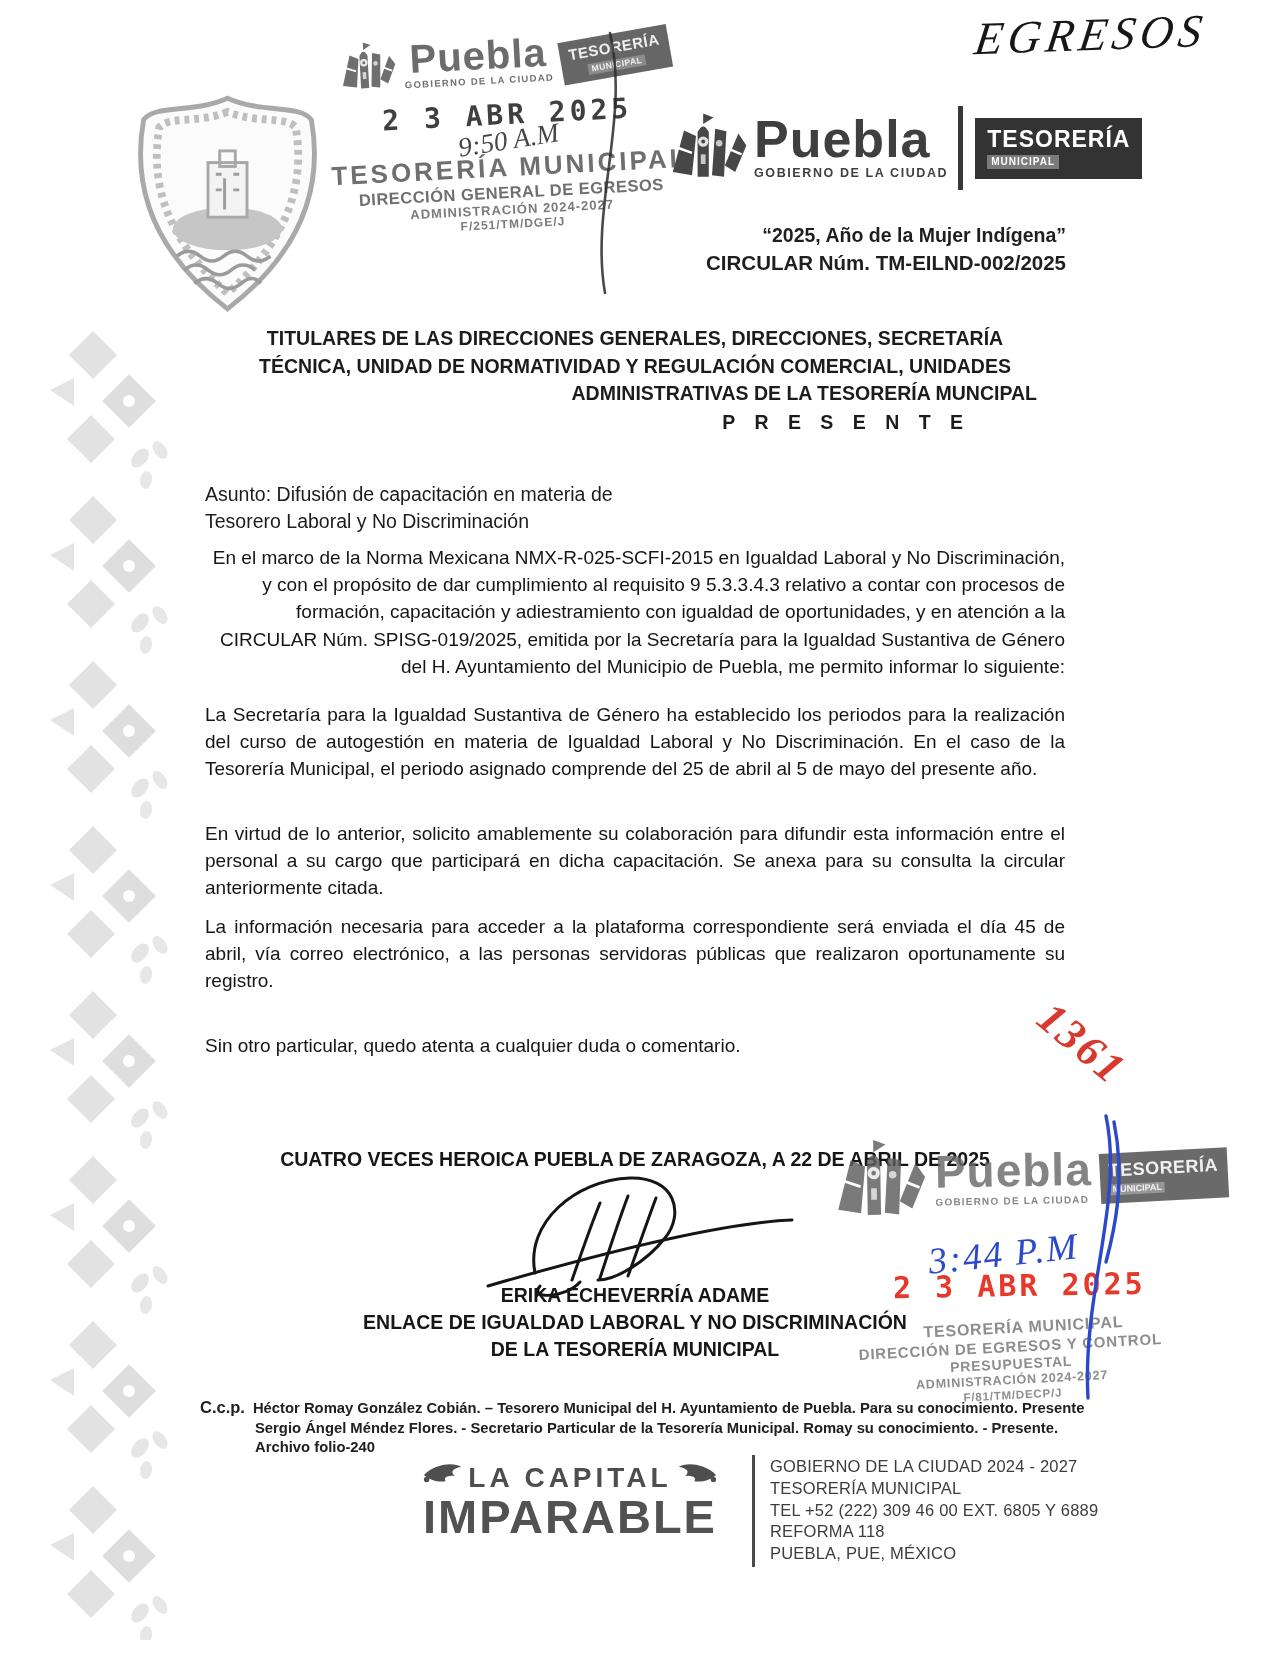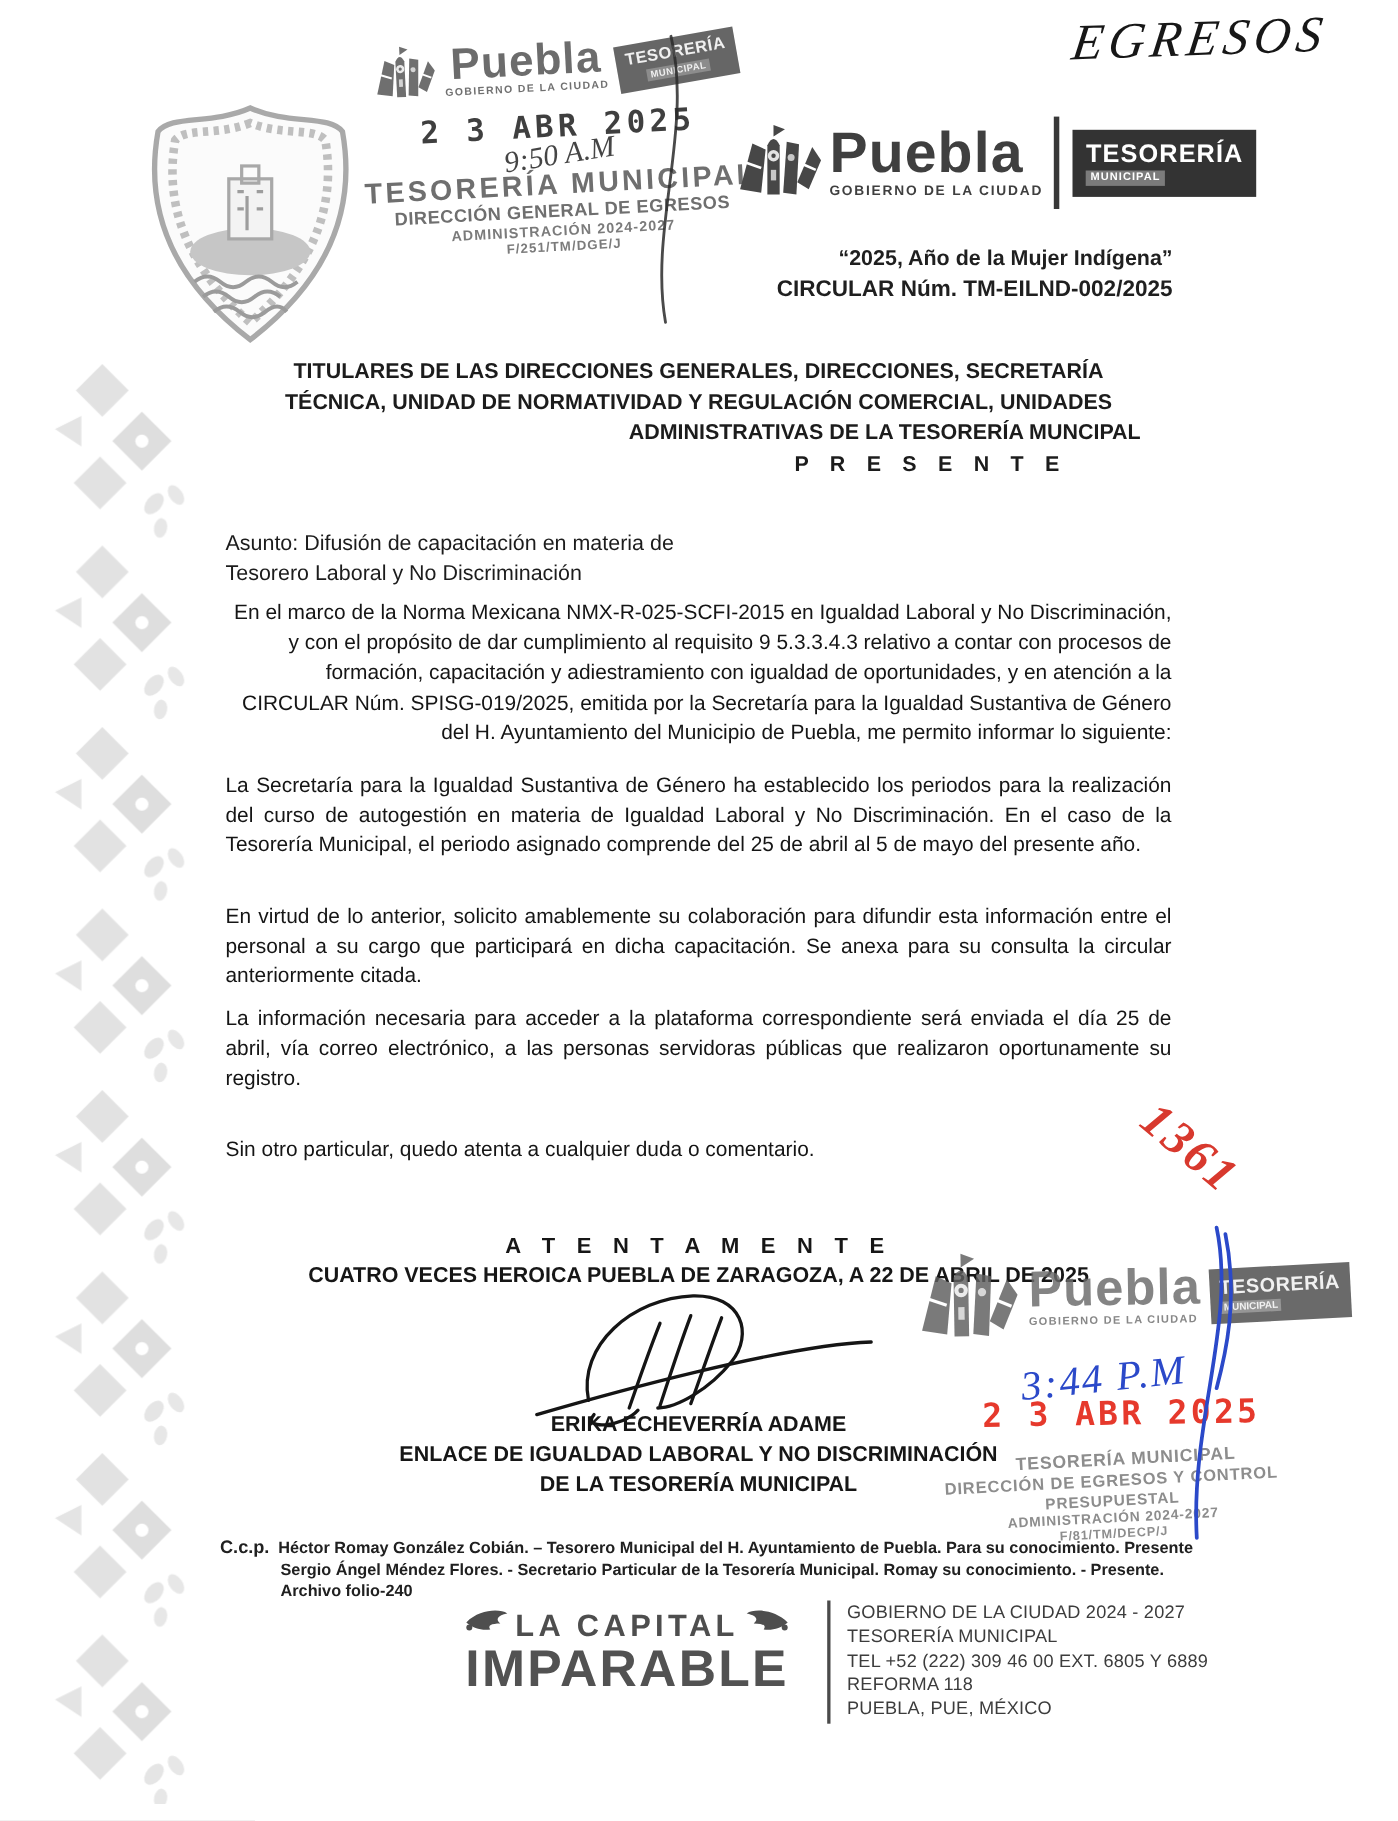--- a/index.html
+++ b/index.html
@@ -228,24 +228,23 @@
   </div>
 
   <div class="subject">
     <div>Asunto: Difusión de capacitación en materia de</div>
     <div>Tesorero Laboral y No Discriminación</div>
   </div>
 
   <p class="para p1">En el marco de la Norma Mexicana NMX-R-025-SCFI-2015 en Igualdad Laboral y No Discriminación, y con el propósito de dar cumplimiento al requisito 9 5.3.3.4.3 relativo a contar con procesos de formación, capacitación y adiestramiento con igualdad de oportunidades, y en atención a la CIRCULAR Núm. SPISG-019/2025, emitida por la Secretaría para la Igualdad Sustantiva de Género del H. Ayuntamiento del Municipio de Puebla, me permito informar lo siguiente:</p>
   <p class="para p2">La Secretaría para la Igualdad Sustantiva de Género ha establecido los periodos para la realización del curso de autogestión en materia de Igualdad Laboral y No Discriminación. En el caso de la Tesorería Municipal, el periodo asignado comprende del 25 de abril al 5 de mayo del presente año.</p>
   <p class="para p3">En virtud de lo anterior, solicito amablemente su colaboración para difundir esta información entre el personal a su cargo que participará en dicha capacitación. Se anexa para su consulta la circular anteriormente citada.</p>
-  <p class="para p4">La información necesaria para acceder a la plataforma correspondiente será enviada el día 25 de abril, vía correo electrónico, a las personas servidoras públicas que realizaron oportunamente su registro.</p>
+  <p class="para p4">La información necesaria para acceder a la plataforma correspondiente será enviada el día 45 de abril, vía correo electrónico, a las personas servidoras públicas que realizaron oportunamente su registro.</p>
   <p class="para p5">Sin otro particular, quedo atenta a cualquier duda o comentario.</p>
 
-  <div class="atentamente">A T E N T A M E N T E</div>
   <div class="placedate">CUATRO VECES HEROICA PUEBLA DE ZARAGOZA, A 22 DE ABRIL DE 2025</div>
 
   <svg class="signature" width="320" height="130" viewBox="0 0 320 130">
     <g stroke="#151515" stroke-width="3" fill="none" stroke-linecap="round">
       <path d="M55,105 C45,55 95,12 150,10 C195,9 205,45 185,70 C165,95 135,112 118,112"></path>
       <path d="M120,35 C108,65 98,95 92,112"></path>
       <path d="M148,28 C136,60 126,92 120,110"></path>
       <path d="M176,30 C164,62 154,92 148,108"></path>
       <path d="M8,118 C70,100 230,55 312,52"></path>
       <path d="M60,118 C48,132 86,130 100,114"></path>

